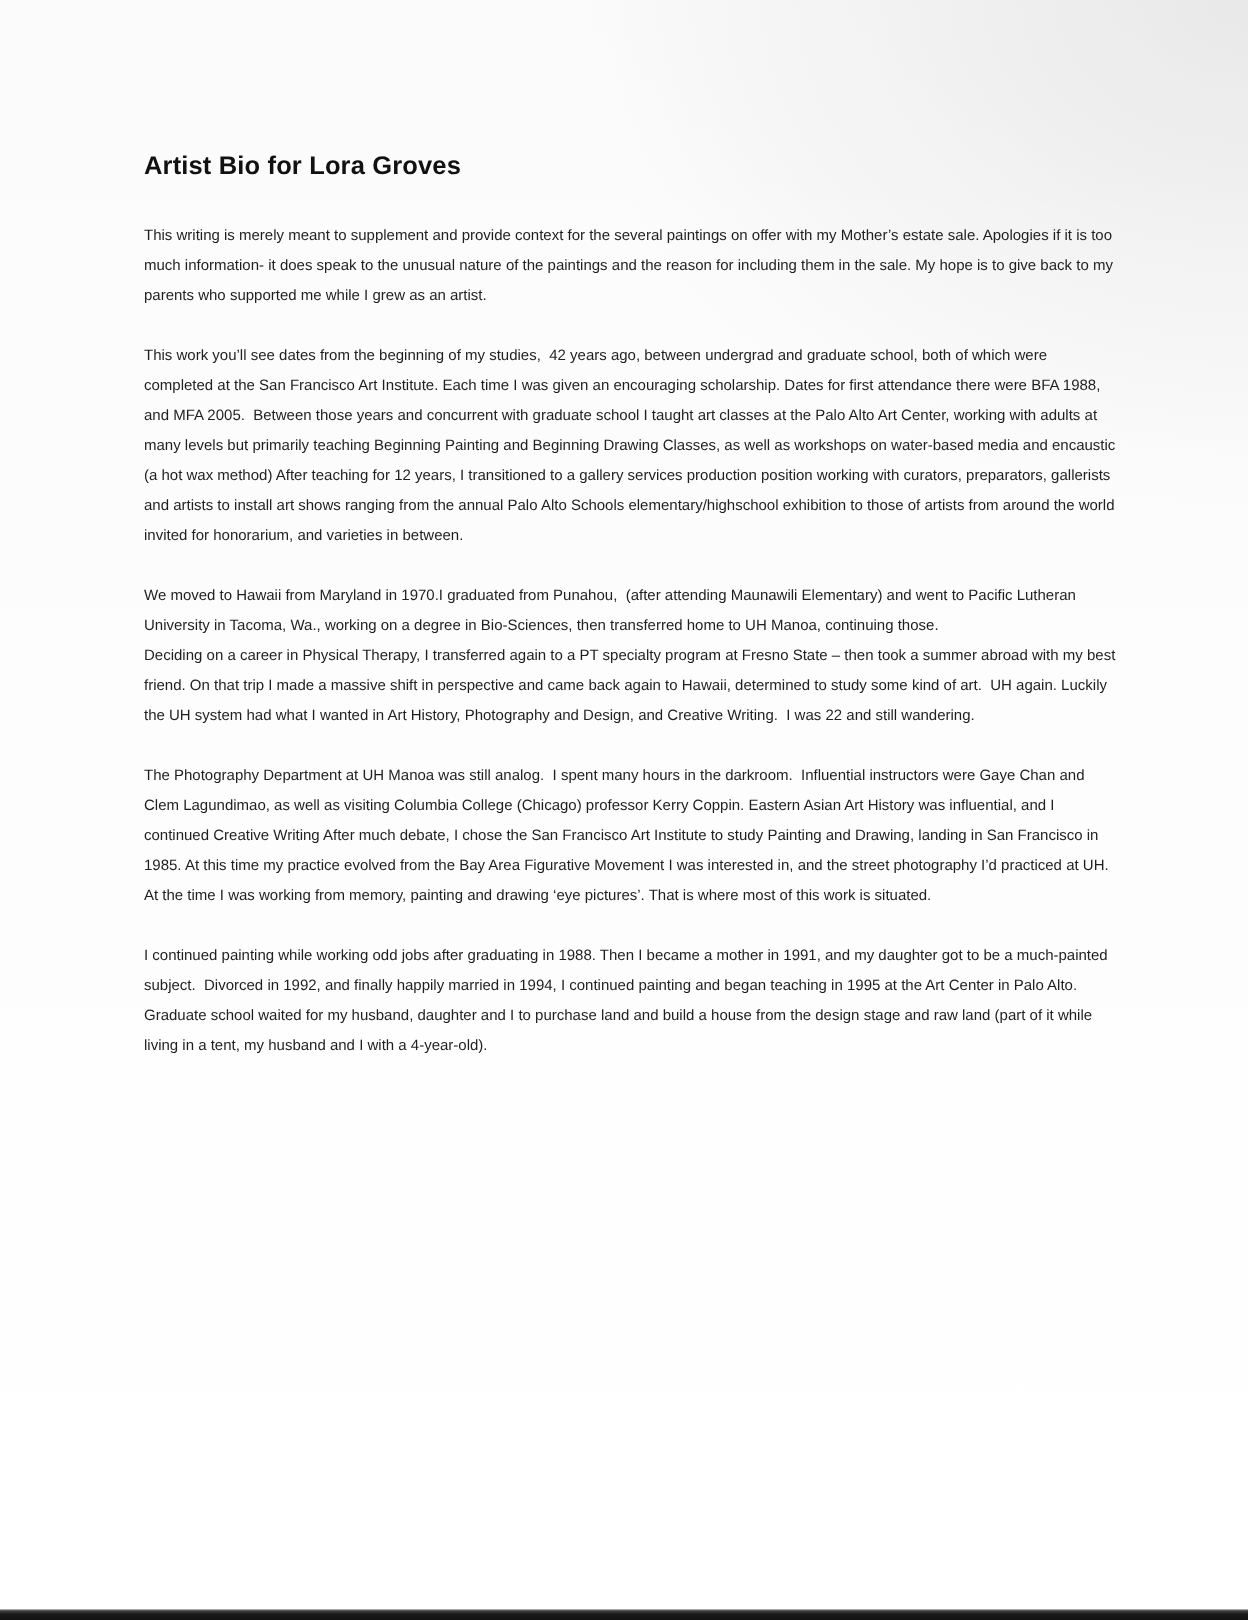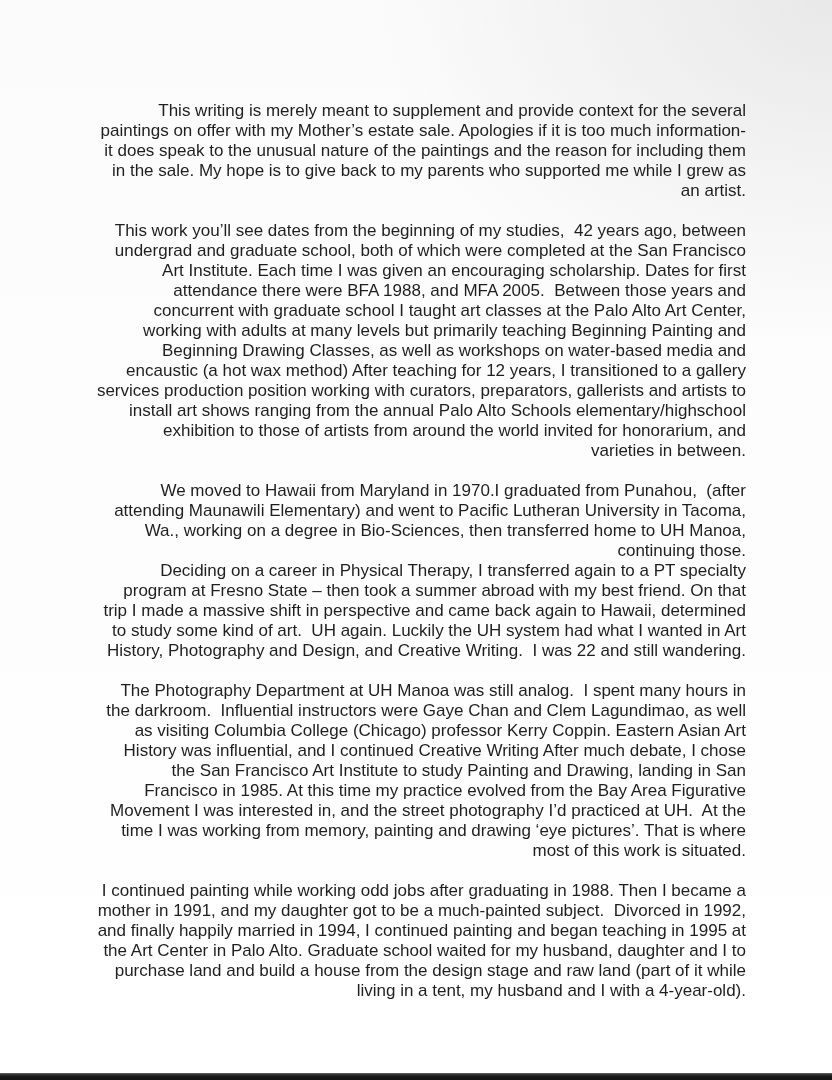--- a/index.html
+++ b/index.html
@@ -27,43 +27,43 @@
   }
   .title {
     font-size: 17px;
     line-height: 20px;
     font-weight: bold;
     color: #111111;
     margin: 0 0 27px 0;
     letter-spacing: 0.1px;
   }
   .para {
-    font-size: 17px;
+    font-size: 10px;
     line-height: 20px;
     margin: 0 0 20px 0;
     white-space: pre-wrap;
     color: #1f1f1f;
-    text-align: right;
   }
   .bottom-bar {
     position: absolute;
     left: 0;
     right: 0;
     bottom: 0;
     height: 7px;
     box-sizing: border-box;
     background: linear-gradient(180deg, #3f3f3f 0%, #1a1a1a 35%, #121212 100%);
     border-top: 1px solid #555555;
   }
 </style>
 </head>
 <body>
 
 <div class="screen">
   <div class="content">
+    <h1 class="title">Artist Bio for Lora Groves</h1>
     <p class="para">This writing is merely meant to supplement and provide context for the several paintings on offer with my Mother’s estate sale. Apologies if it is too much information- it does speak to the unusual nature of the paintings and the reason for including them in the sale. My hope is to give back to my parents who supported me while I grew as an artist.</p>
     <p class="para">This work you’ll see dates from the beginning of my studies,  42 years ago, between undergrad and graduate school, both of which were completed at the San Francisco Art Institute. Each time I was given an encouraging scholarship. Dates for first attendance there were BFA 1988, and MFA 2005.  Between those years and concurrent with graduate school I taught art classes at the Palo Alto Art Center, working with adults at many levels but primarily teaching Beginning Painting and Beginning Drawing Classes, as well as workshops on water-based media and encaustic (a hot wax method) After teaching for 12 years, I transitioned to a gallery services production position working with curators, preparators, gallerists and artists to install art shows ranging from the annual Palo Alto Schools elementary/highschool exhibition to those of artists from around the world invited for honorarium, and varieties in between.</p>
     <p class="para">We moved to Hawaii from Maryland in 1970.I graduated from Punahou,  (after attending Maunawili Elementary) and went to Pacific Lutheran University in Tacoma, Wa., working on a degree in Bio-Sciences, then transferred home to UH Manoa, continuing those.
 Deciding on a career in Physical Therapy, I transferred again to a PT specialty program at Fresno State – then took a summer abroad with my best friend. On that trip I made a massive shift in perspective and came back again to Hawaii, determined to study some kind of art.  UH again. Luckily the UH system had what I wanted in Art History, Photography and Design, and Creative Writing.  I was 22 and still wandering.</p>
     <p class="para">The Photography Department at UH Manoa was still analog.  I spent many hours in the darkroom.  Influential instructors were Gaye Chan and Clem Lagundimao, as well as visiting Columbia College (Chicago) professor Kerry Coppin. Eastern Asian Art History was influential, and I continued Creative Writing After much debate, I chose the San Francisco Art Institute to study Painting and Drawing, landing in San Francisco in 1985. At this time my practice evolved from the Bay Area Figurative Movement I was interested in, and the street photography I’d practiced at UH.  At the time I was working from memory, painting and drawing ‘eye pictures’. That is where most of this work is situated.</p>
     <p class="para">I continued painting while working odd jobs after graduating in 1988. Then I became a mother in 1991, and my daughter got to be a much-painted subject.  Divorced in 1992, and finally happily married in 1994, I continued painting and began teaching in 1995 at the Art Center in Palo Alto. Graduate school waited for my husband, daughter and I to purchase land and build a house from the design stage and raw land (part of it while living in a tent, my husband and I with a 4-year-old).</p>
   </div>
   <div class="bottom-bar"></div>
 </div>
 

